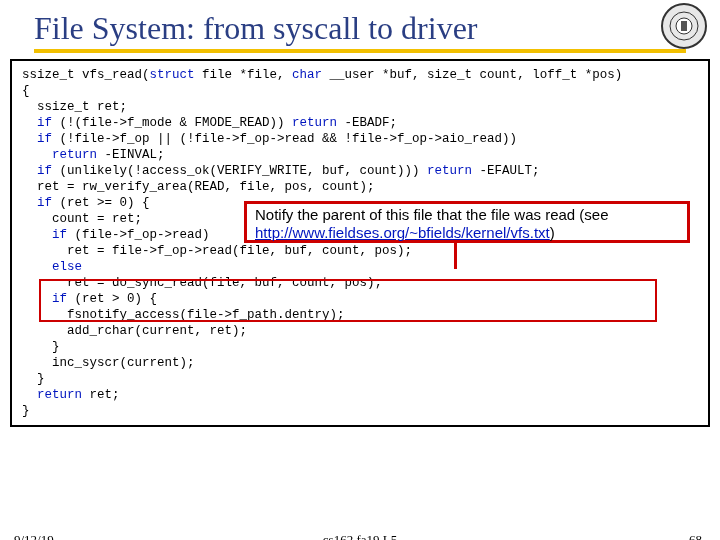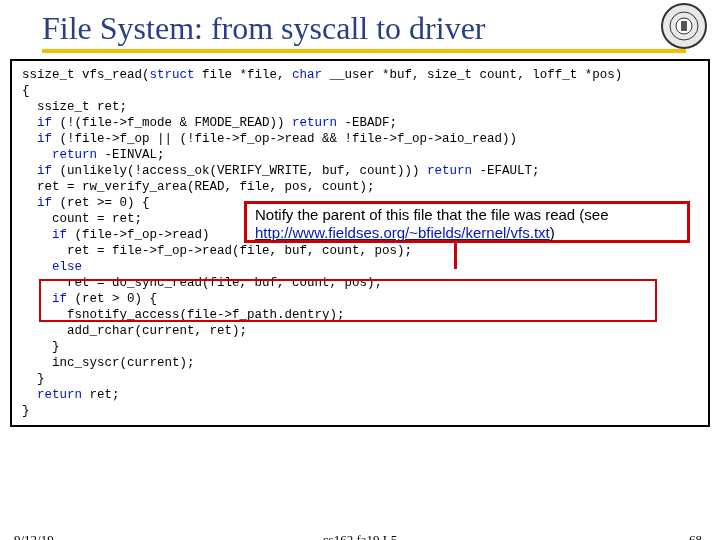--- a/index.html
+++ b/index.html
@@ -7,21 +7,20 @@
     width: 720px;
     height: 540px;
     background: #fff;
     font-family: Arial, Helvetica, sans-serif;
     position: relative;
     overflow: hidden;
   }
   .title-wrap {
     padding: 10px 34px 0 34px;
     position: relative;
-    margin-left: 8px;
   }
   .title {
     font-family: "Times New Roman", serif;
     color: #2a3e83;
     font-size: 32px;
     font-weight: normal;
   }
   .underline {
     height: 4px;
     background: #f2c000;

